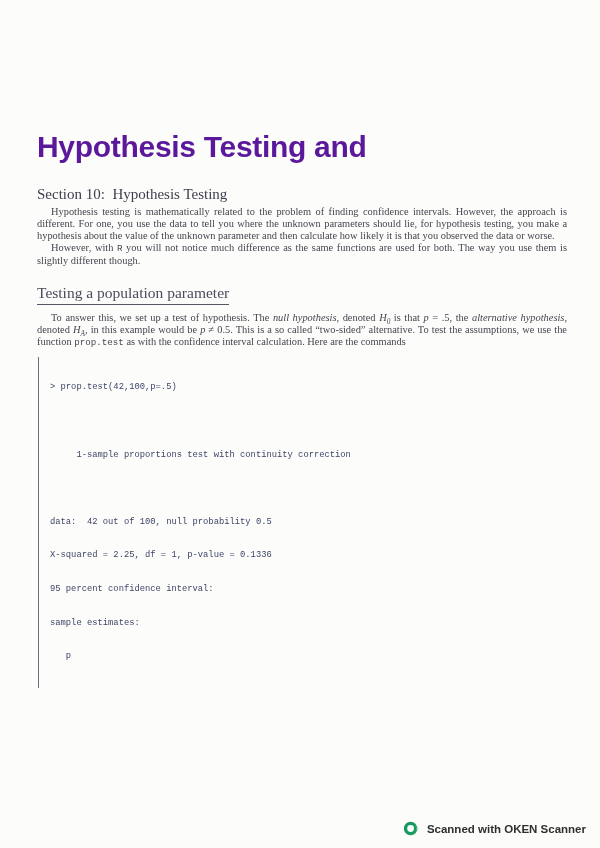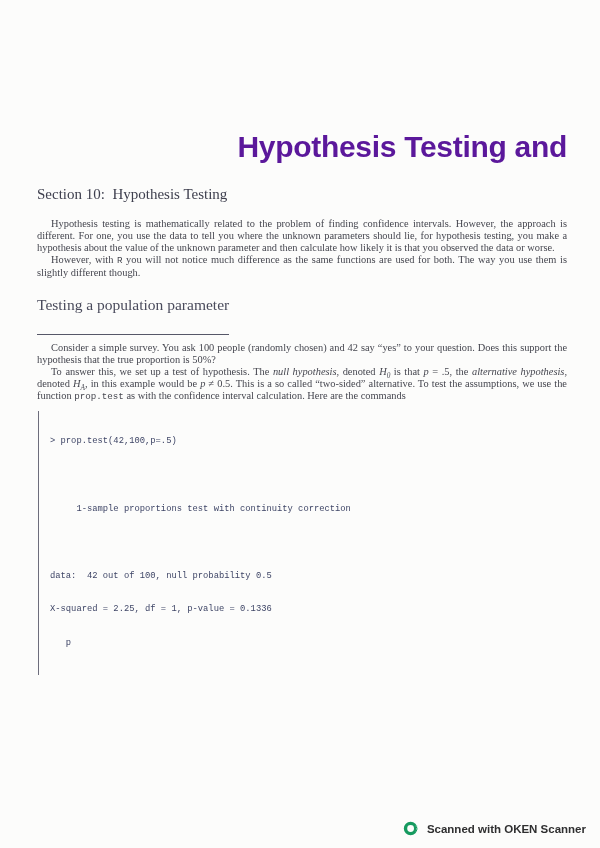--- a/index.html
+++ b/index.html
@@ -12,21 +12,21 @@
   }
   .sheet{
     position:absolute;inset:0;
     background:#fcfcfb;
   }
   .doc{
     padding:128px 33px 0 37px;
     color:var(--body-text,#45464f);
   }
   .doc-title{
-    text-align:right;
+    text-align:left;
     font-family:"Liberation Sans", sans-serif;
     font-weight:700;
     font-size:30px;
     line-height:38px;
     letter-spacing:-0.3px;
     color:var(--title-purple,#5b189b);
   }
   .section-heading{
     margin-top:16px;
     font-size:15px;
@@ -35,34 +35,34 @@
     color:var(--heading,#3e3f4e);
   }
   .para{
     margin:0;
     font-size:10.4px;
     line-height:12px;
     text-align:justify;
     text-indent:14px;
     color:var(--body-text,#45464f);
   }
-  .para.first{margin-top:12px;}
+  .para.first{}
   .it{font-style:italic;}
   .sub{vertical-align:sub;font-size:7.3px;font-style:italic;line-height:0;}
   .tt{font-family:"Liberation Mono","DejaVu Sans Mono",monospace;font-size:9.2px;}
   .subsection-heading{
     margin:16px 0 7px 0;
     font-size:15.5px;
     line-height:19px;
     color:var(--subheading,#4a4b5c);
   }
   .subsection-heading span{
     display:inline-block;
     border-bottom:1px solid #565768;
-    padding-bottom:20px;
+    padding-bottom:2px;
   }
   .code{
     margin:8px 0 10px 1px;
     border-left:1px solid #6d6d7c;
     padding:3px 0 3px 11px;
     font-family:"Liberation Mono","DejaVu Sans Mono",monospace;
     font-size:8.8px;
     line-height:11.2px;
     color:var(--code-text,#3e4566);
     white-space:pre;
@@ -91,31 +91,32 @@
     </div>
 
     <div class="section-heading">Section 10:&nbsp; Hypothesis Testing</div>
 
     <p class="para first"><span>Hypothesis testing is mathematically related to the problem of finding confidence intervals. However, the approach is different. For one, you use the data to tell you where the unknown parameters should lie, for hypothesis testing, you make a hypothesis about the value of the unknown parameter and then calculate how likely it is that you observed the data or worse.</span></p>
 
     <p class="para"><span>However, with </span><span class="tt">R</span><span> you will not notice much difference as the same functions are used for both. The way you use them is slightly different though.</span></p>
 
     <div class="subsection-heading"><span>Testing a population parameter</span></div>
 
-    <p class="para"><span>Consider a simple survey.  You ask 100 people (randomly chosen) and 42 say “yes” to your question.  Does this support the hypothesis that the true proportion is 50%?</span></p>
 
     <p class="para"><span>To answer this, we set up a test of hypothesis.  The </span><span class="it">null hypothesis</span><span>, denoted </span><span class="it">H</span><span class="sub">0</span><span> is that </span><span class="it">p</span><span> = .5, the </span><span class="it">alternative hypothesis</span><span>, denoted </span><span class="it">H</span><span class="sub">A</span><span>, in this example would be </span><span class="it">p</span><span> ≠ 0.5.  This is a so called “two-sided” alternative.  To test the assumptions, we use the function </span><span class="tt">prop.test</span><span> as with the confidence interval calculation.  Here are the commands</span></p>
 
     <div class="code">
       <div class="code-line">&gt; prop.test(42,100,p=.5)</div>
       <div class="code-line"></div>
       <div class="code-line">     1-sample proportions test with continuity correction</div>
       <div class="code-line"></div>
       <div class="code-line">data:  42 out of 100, null probability 0.5</div>
       <div class="code-line">X-squared = 2.25, df = 1, p-value = 0.1336</div>
+      <div class="code-line">95 percent confidence interval:</div>
+      <div class="code-line">sample estimates:</div>
       <div class="code-line">   p</div>
     </div>
 
   </div>
 
   <div class="scan-footer">
     <svg class="oken-icon" width="17" height="17" viewBox="0 0 17 17">
       <circle cx="7.6" cy="8.5" r="5.1" fill="none" stroke="#169a5f" stroke-width="3.4"></circle>
       <path d="M13.2 5.3 A 6.6 6.6 0 0 1 13.2 11.7" fill="none" stroke="#8fd2b2" stroke-width="1.7" stroke-dasharray="1.4 1.6"></path>
     </svg>

